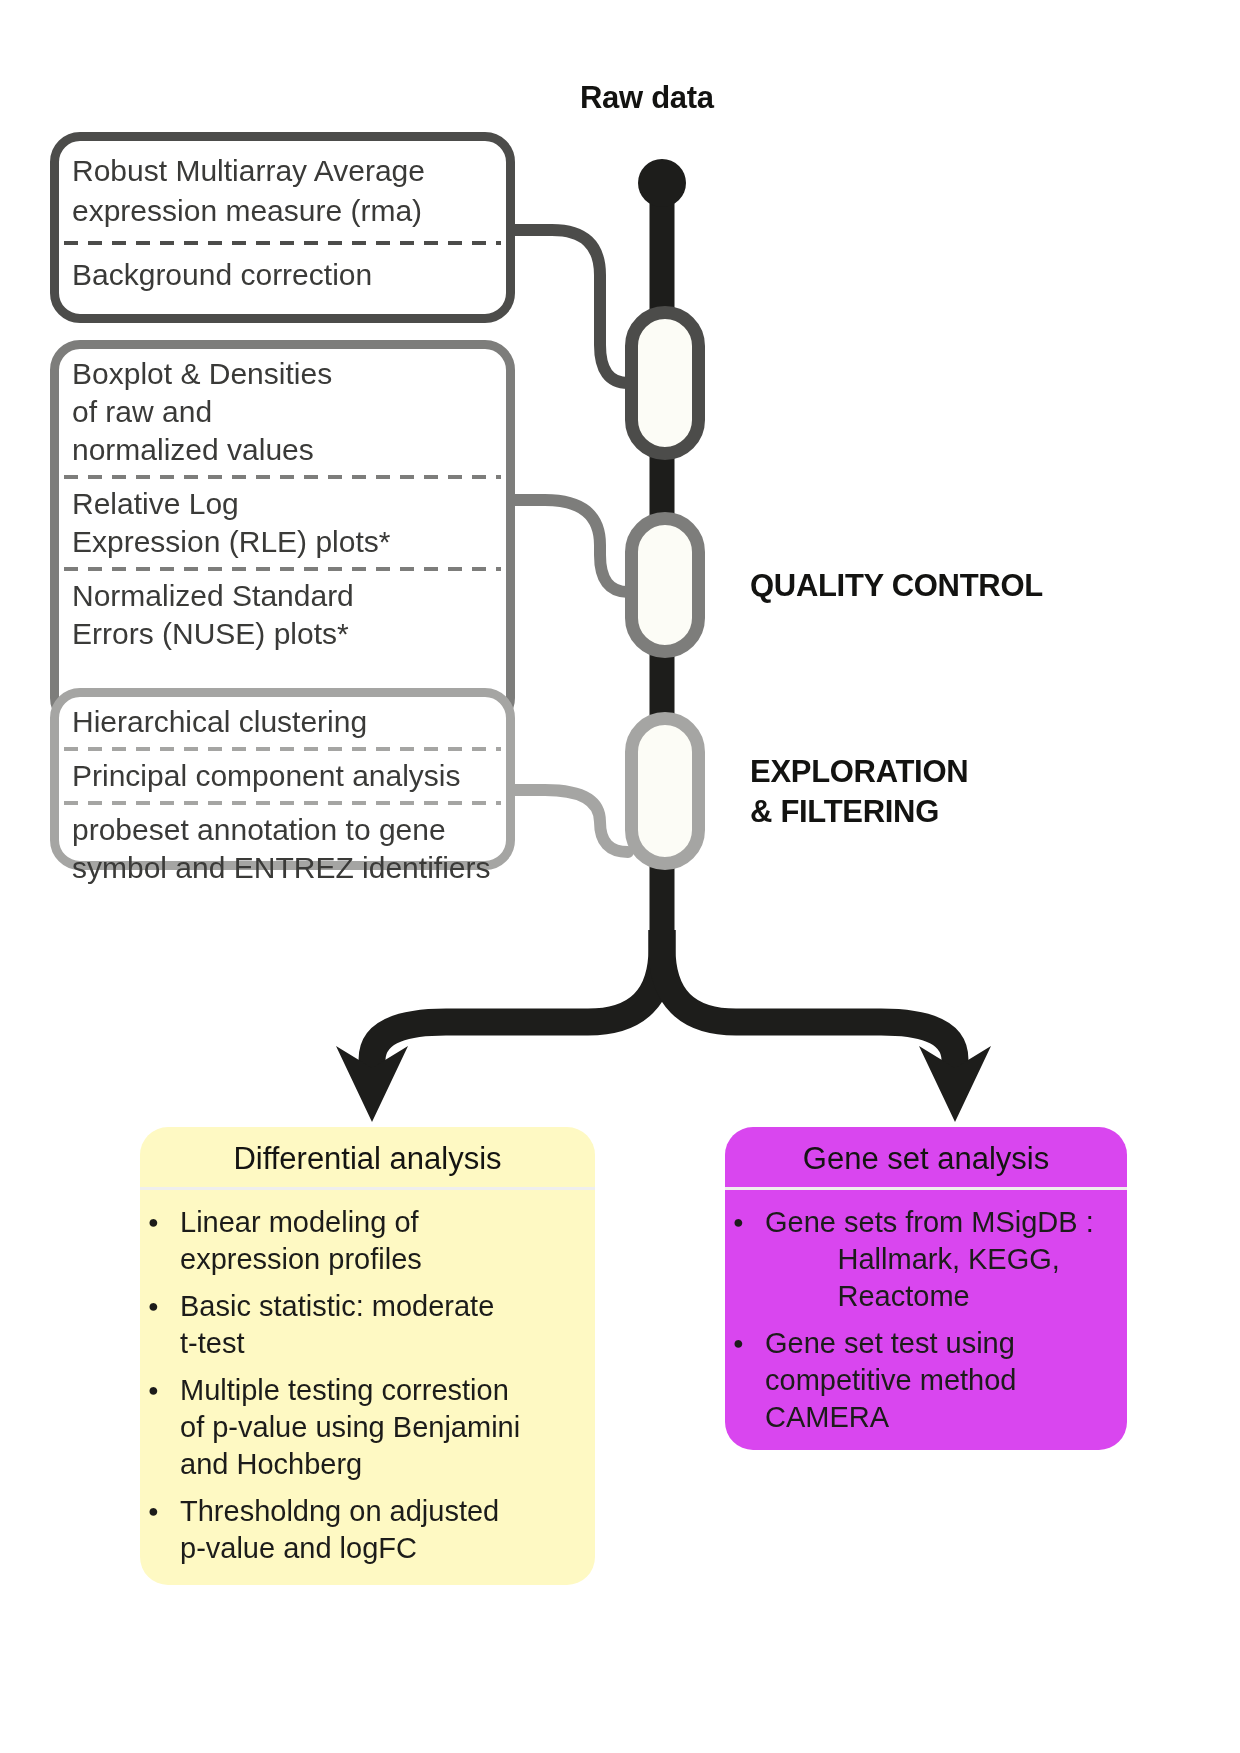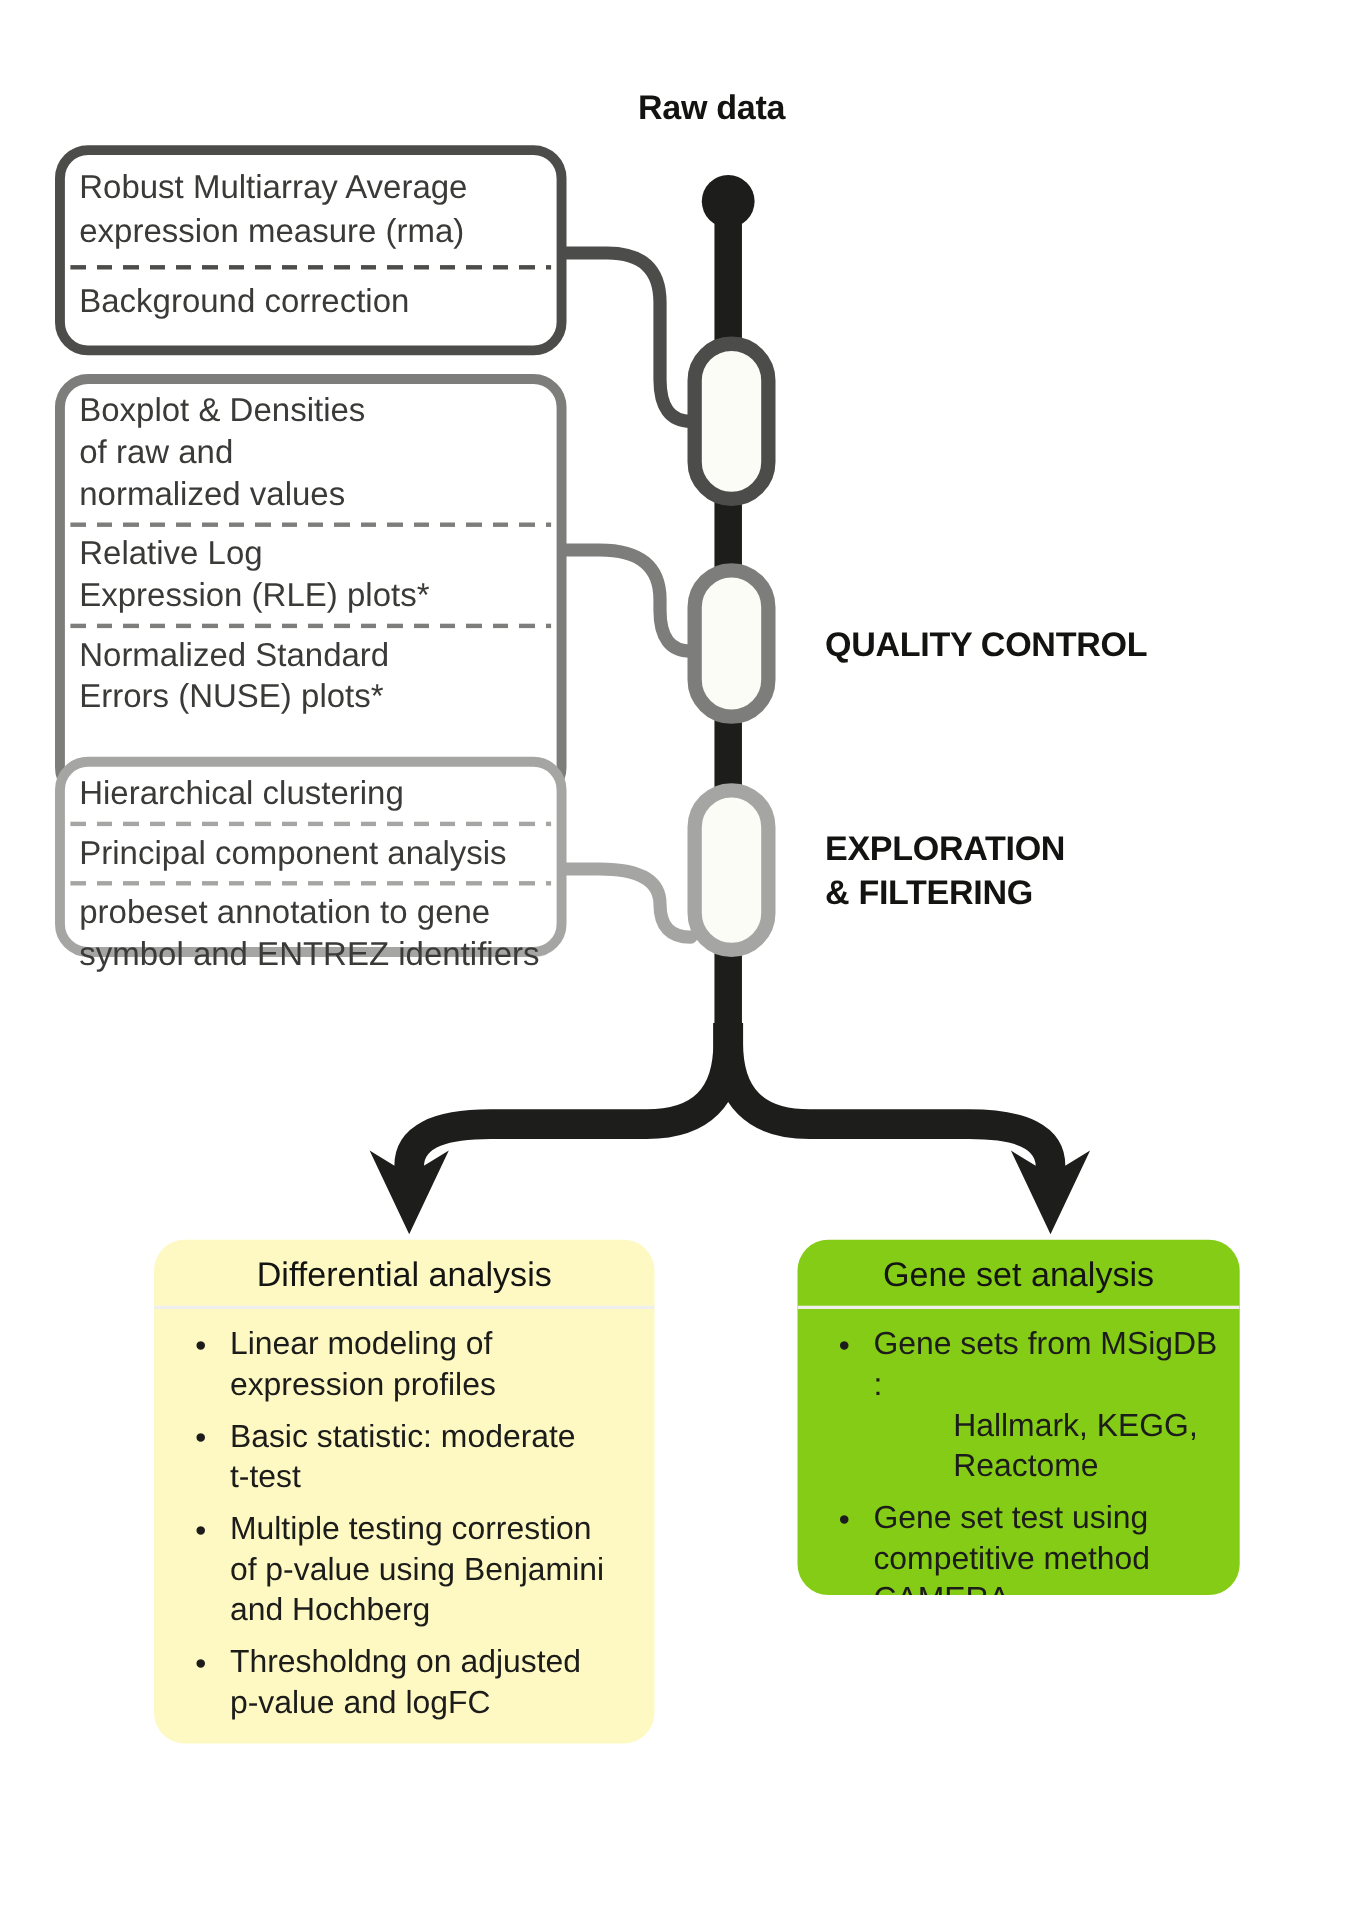--- a/index.html
+++ b/index.html
@@ -51,21 +51,21 @@
   .result-box{
     position:absolute;background:#d3d3d1;border-radius:28px;overflow:hidden;
   }
   .result-box.left{left:140px;top:1127px;width:455px;height:458px;}
   .result-box.right{left:725px;top:1127px;width:402px;height:323px;}
   .result-title{
     text-align:center;font-size:31px;color:#141412;
     padding-top:14px;height:46px;
   }
   .result-sep{height:3px;background:#efefed;}
-  .bullets{padding:14px 10px 0 37px;}
+  .bullets{padding:14px 10px 0 8px;}
   .bullet{display:flex;margin-bottom:10px;}
   .bullet-dot{flex:none;width:32px;font-size:18px;line-height:37px;color:#1c1c1a;}
   .bullet-dot::before{content:"\25CF";}
   .bullet-text{
     font-size:29px;line-height:37px;color:#1c1c1a;white-space:pre-line;
   }
 </style>
 </head>
 <body>
 
@@ -146,21 +146,21 @@
 and Hochberg</span>
       </div>
       <div class="bullet">
         <span class="bullet-dot"></span>
         <span class="bullet-text">Thresholdng on adjusted
 p-value and logFC</span>
       </div>
     </div>
   </div>
 
-  <div class="result-box right" style="background-color: #84cc16;">
+  <div class="result-box right" style="background-color: #d946ef;">
     <div class="result-title">Gene set analysis</div>
     <div class="result-sep"></div>
     <div class="bullets">
       <div class="bullet">
         <span class="bullet-dot"></span>
         <span class="bullet-text">Gene sets from MSigDB :
 &nbsp;&nbsp;&nbsp;&nbsp;&nbsp;&nbsp;&nbsp;&nbsp;&nbsp;Hallmark, KEGG,
 &nbsp;&nbsp;&nbsp;&nbsp;&nbsp;&nbsp;&nbsp;&nbsp;&nbsp;Reactome</span>
       </div>
       <div class="bullet">

